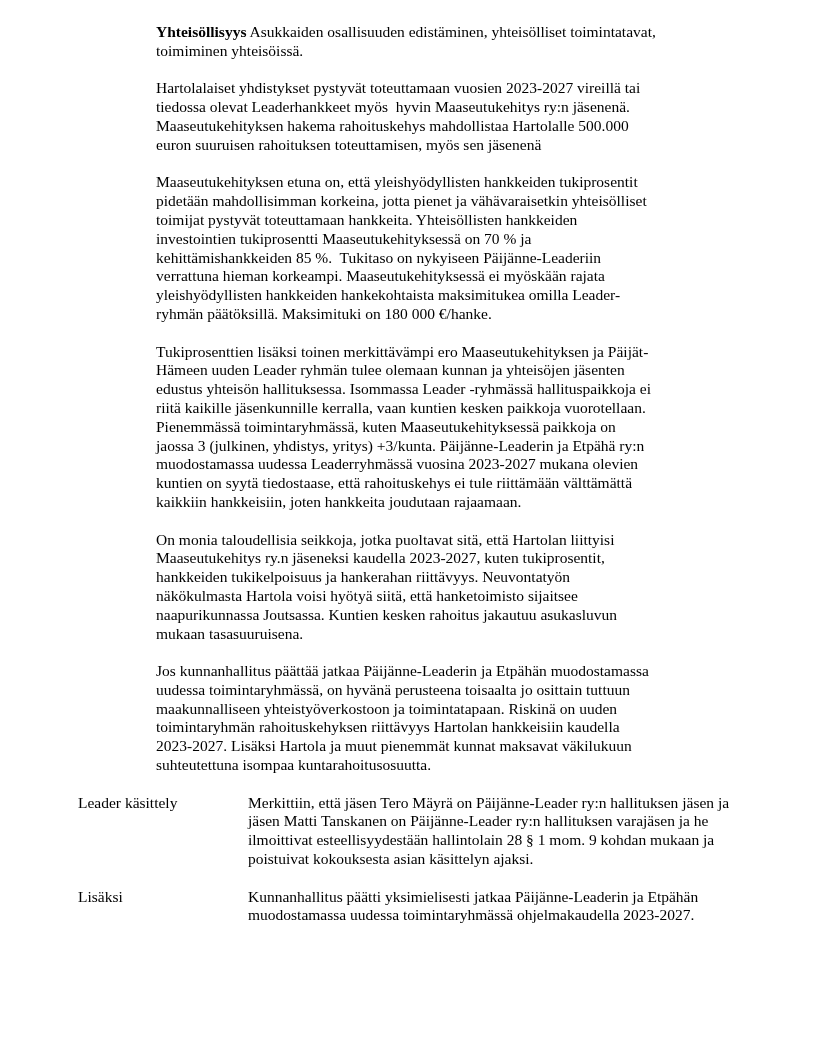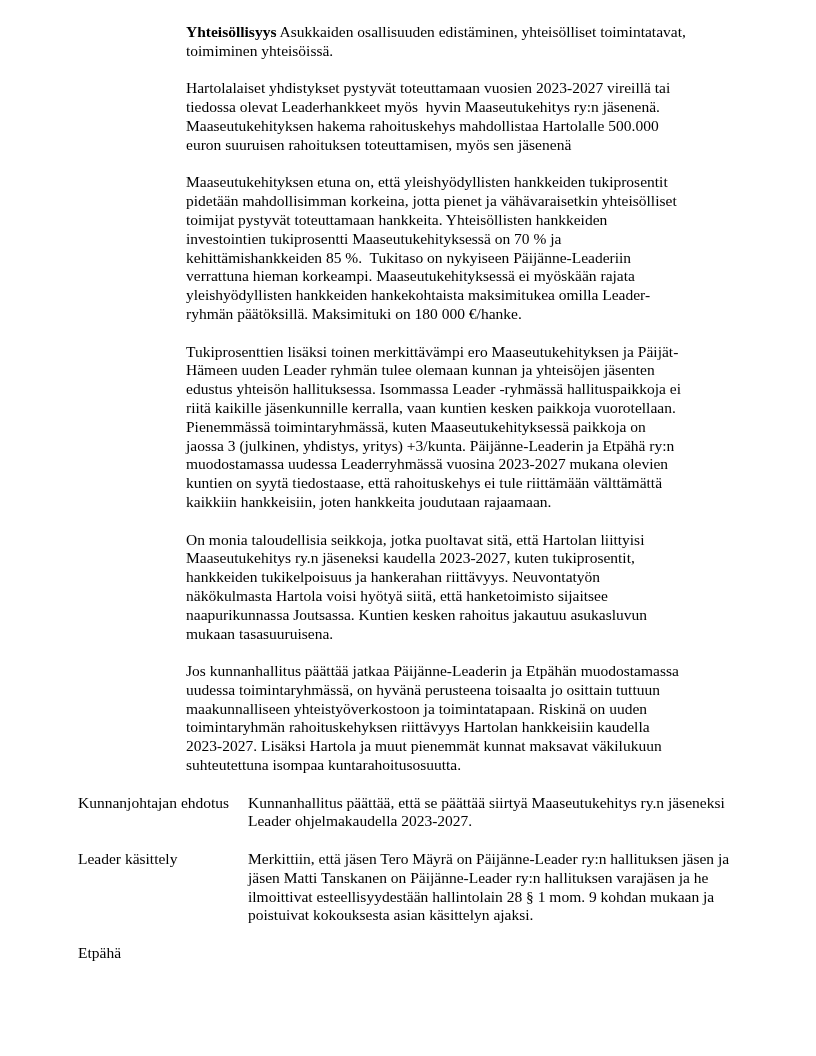--- a/index.html
+++ b/index.html
@@ -27,21 +27,21 @@
   }
   .label-col {
     flex: 0 0 170px;
     width: 170px;
   }
   .body-col {
     width: 500px;
     flex: 0 0 500px;
   }
   .intro {
-    margin-left: 108px;
+    margin-left: 78px;
     width: 500px;
   }
   p.doc-par {
     margin: 0 0 18.8px 0;
     white-space: pre-wrap;
   }
   .lead-term {
     font-weight: bold;
   }
 </style>
@@ -52,31 +52,28 @@
 
   <div class="intro">
     <p class="doc-par"><strong class="lead-term">Yhteisöllisyys</strong><span> Asukkaiden osallisuuden edistäminen, yhteisölliset toimintatavat, toimiminen yhteisöissä.</span></p>
     <p class="doc-par">Hartolalaiset yhdistykset pystyvät toteuttamaan vuosien 2023-2027 vireillä tai tiedossa olevat Leaderhankkeet myös  hyvin Maaseutukehitys ry:n jäsenenä. Maaseutukehityksen hakema rahoituskehys mahdollistaa Hartolalle 500.000 euron suuruisen rahoituksen toteuttamisen, myös sen jäsenenä</p>
     <p class="doc-par">Maaseutukehityksen etuna on, että yleishyödyllisten hankkeiden tukiprosentit pidetään mahdollisimman korkeina, jotta pienet ja vähävaraisetkin yhteisölliset toimijat pystyvät toteuttamaan hankkeita. Yhteisöllisten hankkeiden investointien tukiprosentti Maaseutukehityksessä on 70 % ja kehittämishankkeiden 85 %.  Tukitaso on nykyiseen Päijänne-Leaderiin verrattuna hieman korkeampi. Maaseutukehityksessä ei myöskään rajata yleishyödyllisten hankkeiden hankekohtaista maksimitukea omilla Leader-ryhmän päätöksillä. Maksimituki on 180 000 €/hanke.</p>
     <p class="doc-par">Tukiprosenttien lisäksi toinen merkittävämpi ero Maaseutukehityksen ja Päijät-Hämeen uuden Leader ryhmän tulee olemaan kunnan ja yhteisöjen jäsenten edustus yhteisön hallituksessa. Isommassa Leader -ryhmässä hallituspaikkoja ei riitä kaikille jäsenkunnille kerralla, vaan kuntien kesken paikkoja vuorotellaan. Pienemmässä toimintaryhmässä, kuten Maaseutukehityksessä paikkoja on jaossa 3 (julkinen, yhdistys, yritys) +3/kunta. Päijänne-Leaderin ja Etpähä ry:n muodostamassa uudessa Leaderryhmässä vuosina 2023-2027 mukana olevien kuntien on syytä tiedostaase, että rahoituskehys ei tule riittämään välttämättä kaikkiin hankkeisiin, joten hankkeita joudutaan rajaamaan.</p>
     <p class="doc-par">On monia taloudellisia seikkoja, jotka puoltavat sitä, että Hartolan liittyisi Maaseutukehitys ry.n jäseneksi kaudella 2023-2027, kuten tukiprosentit, hankkeiden tukikelpoisuus ja hankerahan riittävyys. Neuvontatyön näkökulmasta Hartola voisi hyötyä siitä, että hanketoimisto sijaitsee naapurikunnassa Joutsassa. Kuntien kesken rahoitus jakautuu asukasluvun mukaan tasasuuruisena.</p>
     <p class="doc-par">Jos kunnanhallitus päättää jatkaa Päijänne-Leaderin ja Etpähän muodostamassa uudessa toimintaryhmässä, on hyvänä perusteena toisaalta jo osittain tuttuun maakunnalliseen yhteistyöverkostoon ja toimintatapaan. Riskinä on uuden toimintaryhmän rahoituskehyksen riittävyys Hartolan hankkeisiin kaudella 2023-2027. Lisäksi Hartola ja muut pienemmät kunnat maksavat väkilukuun suhteutettuna isompaa kuntarahoitusosuutta.</p>
   </div>
 
-  <div class="row">
-    <div class="label-col">Kunnanjohtajan ehdotus</div>
-    <div class="body-col">
-      <p class="doc-par">Kunnanhallitus päättää, että se päättää siirtyä Maaseutukehitys ry.n jäseneksi Leader ohjelmakaudella 2023-2027.</p>
-    </div>
-  </div>
 
   <div class="row">
     <div class="label-col">Leader käsittely</div>
     <div class="body-col">
       <p class="doc-par">Merkittiin, että jäsen Tero Mäyrä on Päijänne-Leader ry:n hallituksen jäsen ja jäsen Matti Tanskanen on Päijänne-Leader ry:n hallituksen varajäsen ja he ilmoittivat esteellisyydestään hallintolain 28 § 1 mom. 9 kohdan mukaan ja poistuivat kokouksesta asian käsittelyn ajaksi.</p>
     </div>
   </div>
 
   <div class="row">
-    <div class="label-col">Etpähä</div>
+    <div class="label-col">Lisäksi</div>
+    <div class="body-col">
+      <p class="doc-par">Kunnanhallitus päätti yksimielisesti jatkaa Päijänne-Leaderin ja Etpähän muodostamassa uudessa toimintaryhmässä ohjelmakaudella 2023-2027.</p>
+    </div>
   </div>
 
 </div>
 
 </body></html>

